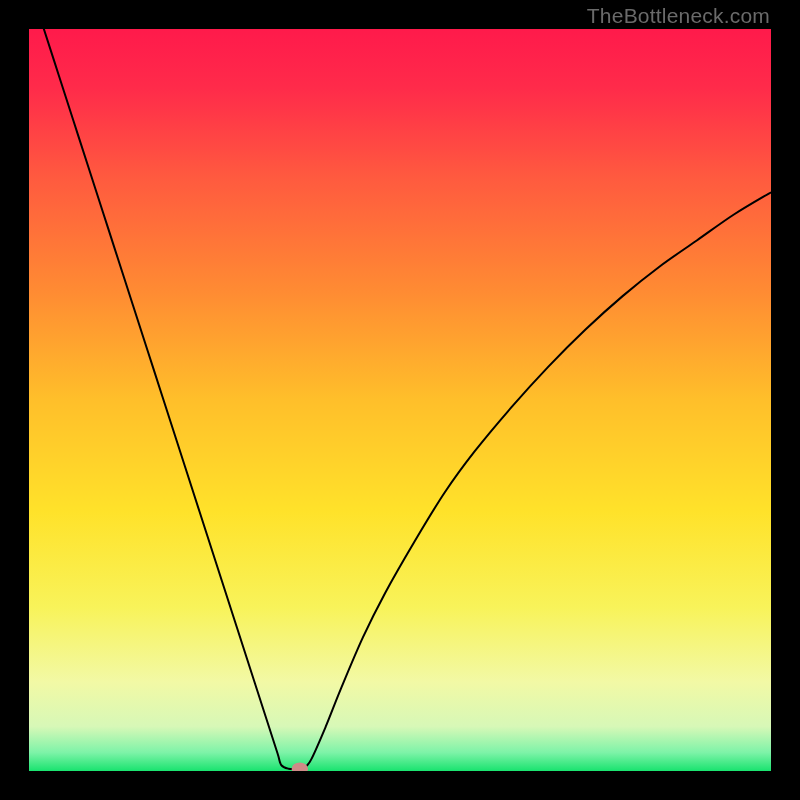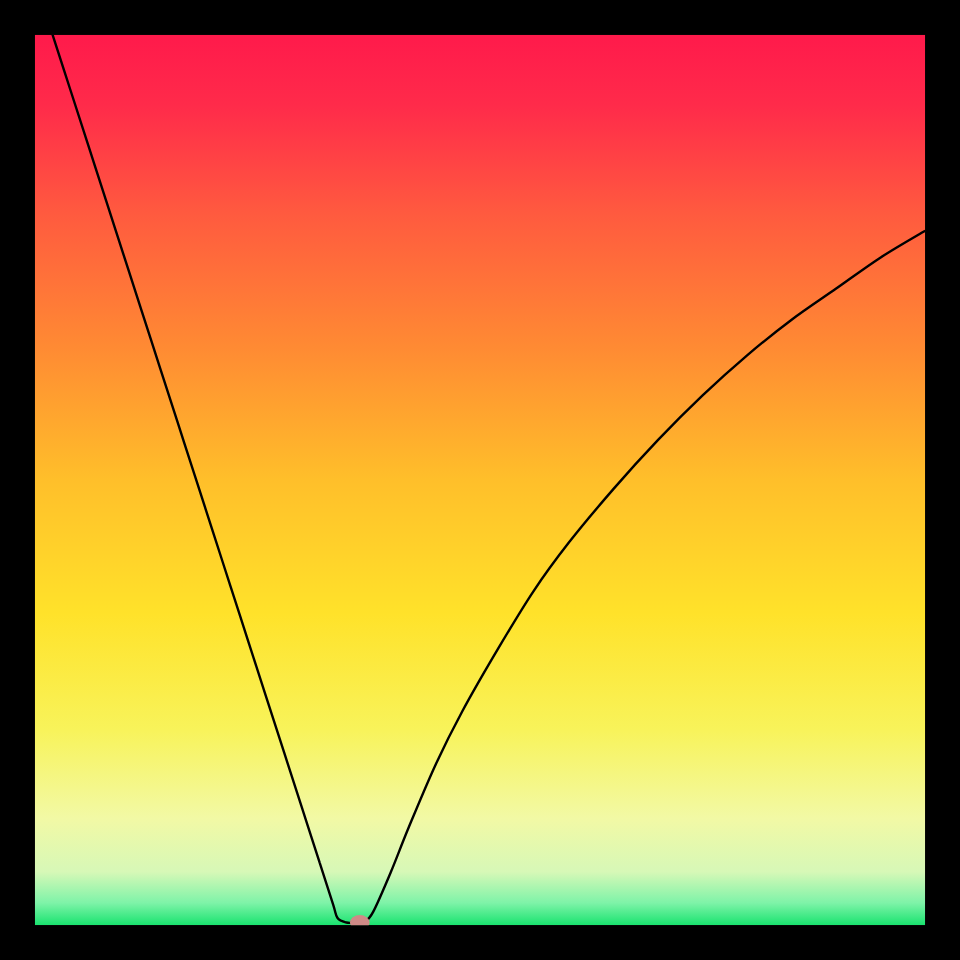--- a/index.html
+++ b/index.html
@@ -42,20 +42,21 @@
     font-weight: 500;
     letter-spacing: 0.2px;
     user-select: none;
   }
 </style>
 </head>
 <body>
 
 <div class="frame">
 
+  <div class="watermark">TheBottleneck.com</div>
 
   <div class="plot-wrap">
     <svg class="plot-bg" viewBox="0 0 100 100" preserveAspectRatio="none">
       <defs>
         <linearGradient id="bg-grad" x1="0" y1="0" x2="0" y2="1">
             <stop offset="0%" stop-color="#ff1a4b"></stop>
             <stop offset="8%" stop-color="#ff2b4a"></stop>
             <stop offset="20%" stop-color="#ff5a3f"></stop>
             <stop offset="35%" stop-color="#ff8a33"></stop>
             <stop offset="50%" stop-color="#ffbf2a"></stop>

